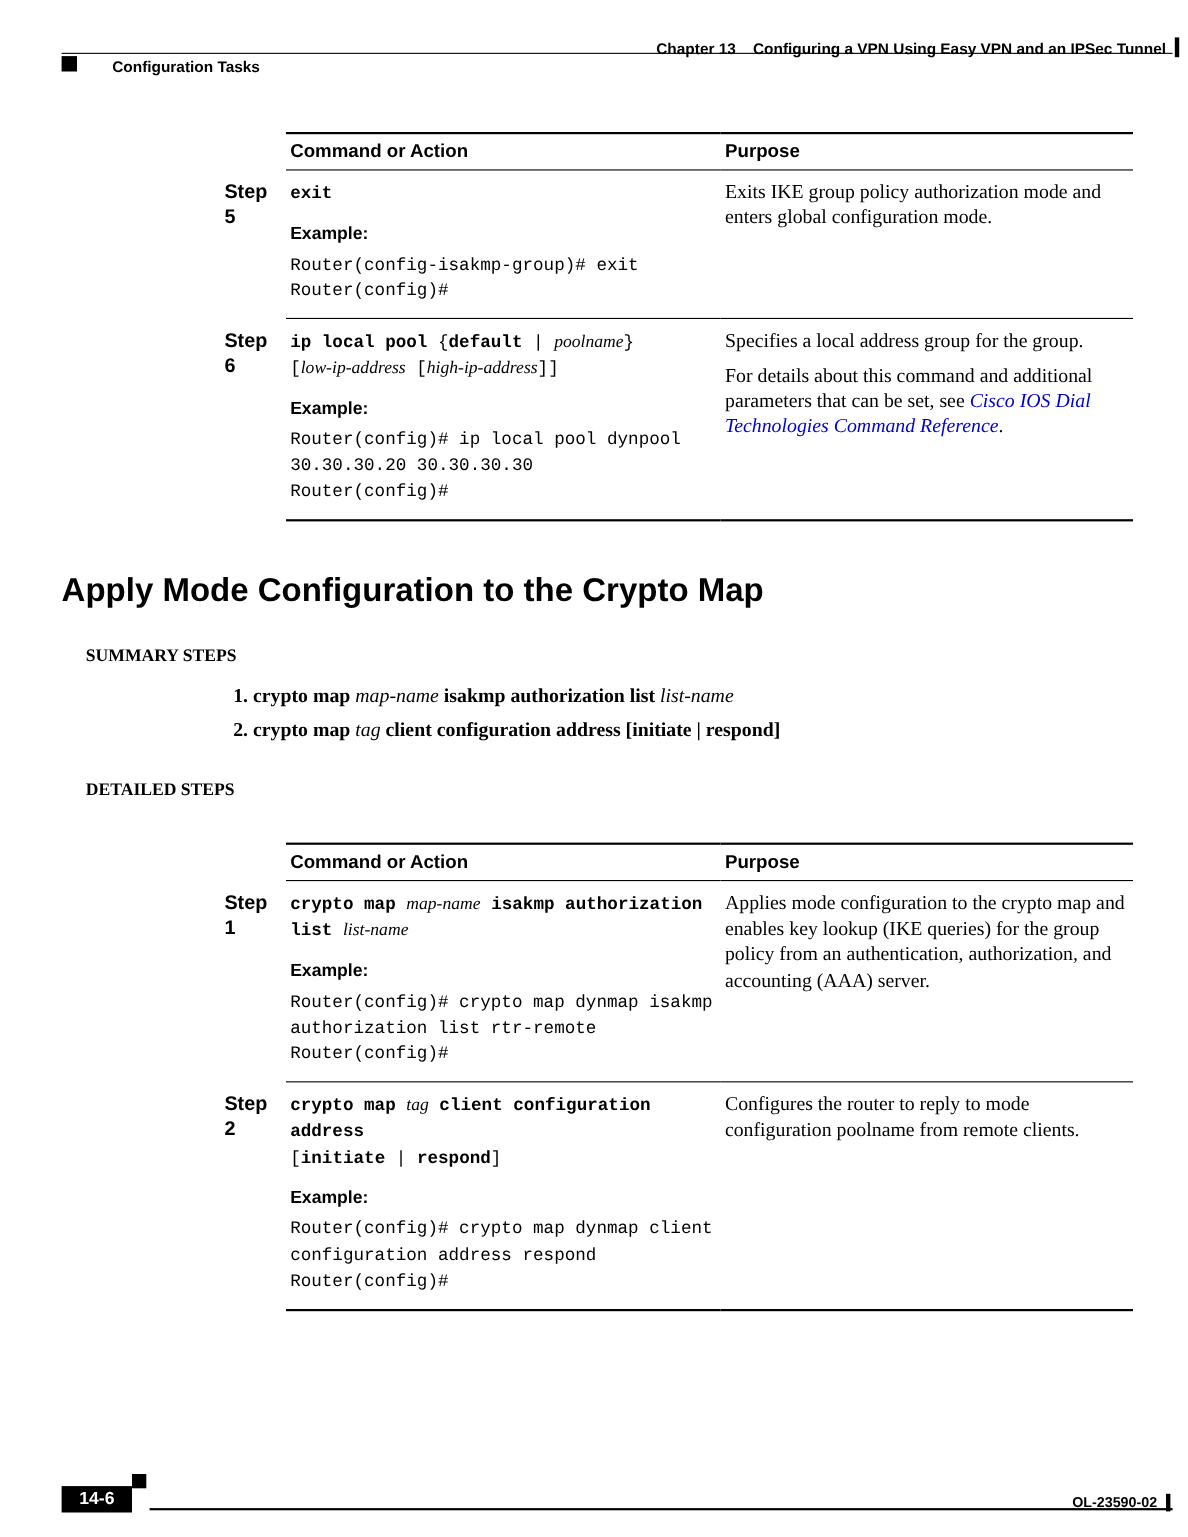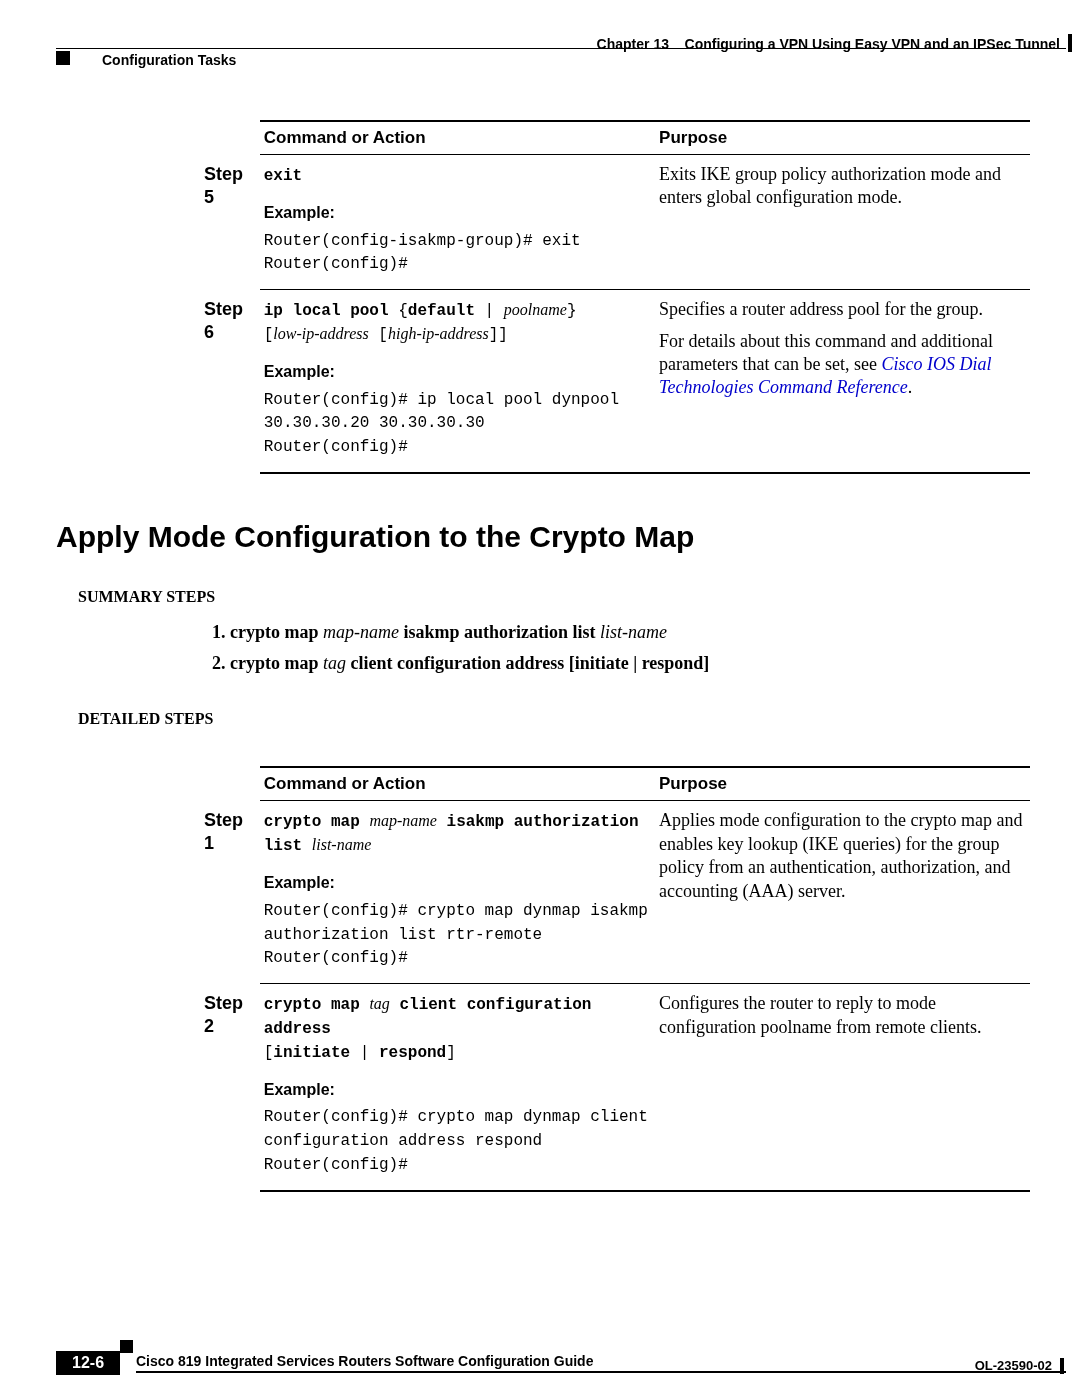--- a/index.html
+++ b/index.html
@@ -254,21 +254,21 @@
     <tr>
       <td class="step-col">Step 6</td>
       <td class="cmd-col">
         <span class="cmd-bold">ip local pool</span><span class="cmd-plain"> {</span><span class="cmd-bold">default</span><span class="cmd-plain"> | </span><span class="cmd-italic">poolname</span><span class="cmd-plain">}</span><br>
         <span class="cmd-plain">[</span><span class="cmd-italic">low-ip-address</span><span class="cmd-plain"> [</span><span class="cmd-italic">high-ip-address</span><span class="cmd-plain">]]</span>
         <span class="example-lbl">Example:</span>
         <span class="cmd-plain" style="white-space:pre-line;">Router(config)# ip local pool dynpool 30.30.30.20 30.30.30.30
 Router(config)#</span>
       </td>
       <td class="purpose-col">
-        <div style="margin-bottom:8px;">Specifies a router address pool for the group.</div>
+        <div style="margin-bottom:8px;">Specifies a local address group for the group.</div>
         <div><span>For details about this command and additional parameters that can be set, see </span><span class="link-text">Cisco IOS Dial Technologies Command Reference</span><span>.</span></div>
       </td>
     </tr>
   </tbody>
     </table>
 
   <h2 class="section-heading">Apply Mode Configuration to the Crypto Map</h2>
 
   <div class="sub-heading">SUMMARY STEPS</div>
   <ol class="summary">
@@ -310,18 +310,17 @@
       </td>
       <td class="purpose-col">Configures the router to reply to mode configuration poolname from remote clients.</td>
     </tr>
   </tbody>
     </table>
 
 </div>
 
 <div class="footer">
   <div class="footer-marker"></div>
-  <div class="footer-title">Cisco 819 Integrated Services Routers Software Configuration Guide</div>
   <div class="footer-line"></div>
-  <div class="page-badge">12-6</div>
+  <div class="page-badge">14-6</div>
   <div class="footer-right">OL-23590-02</div>
   <div class="footer-bar"></div>
 </div>
 
 </body></html>

